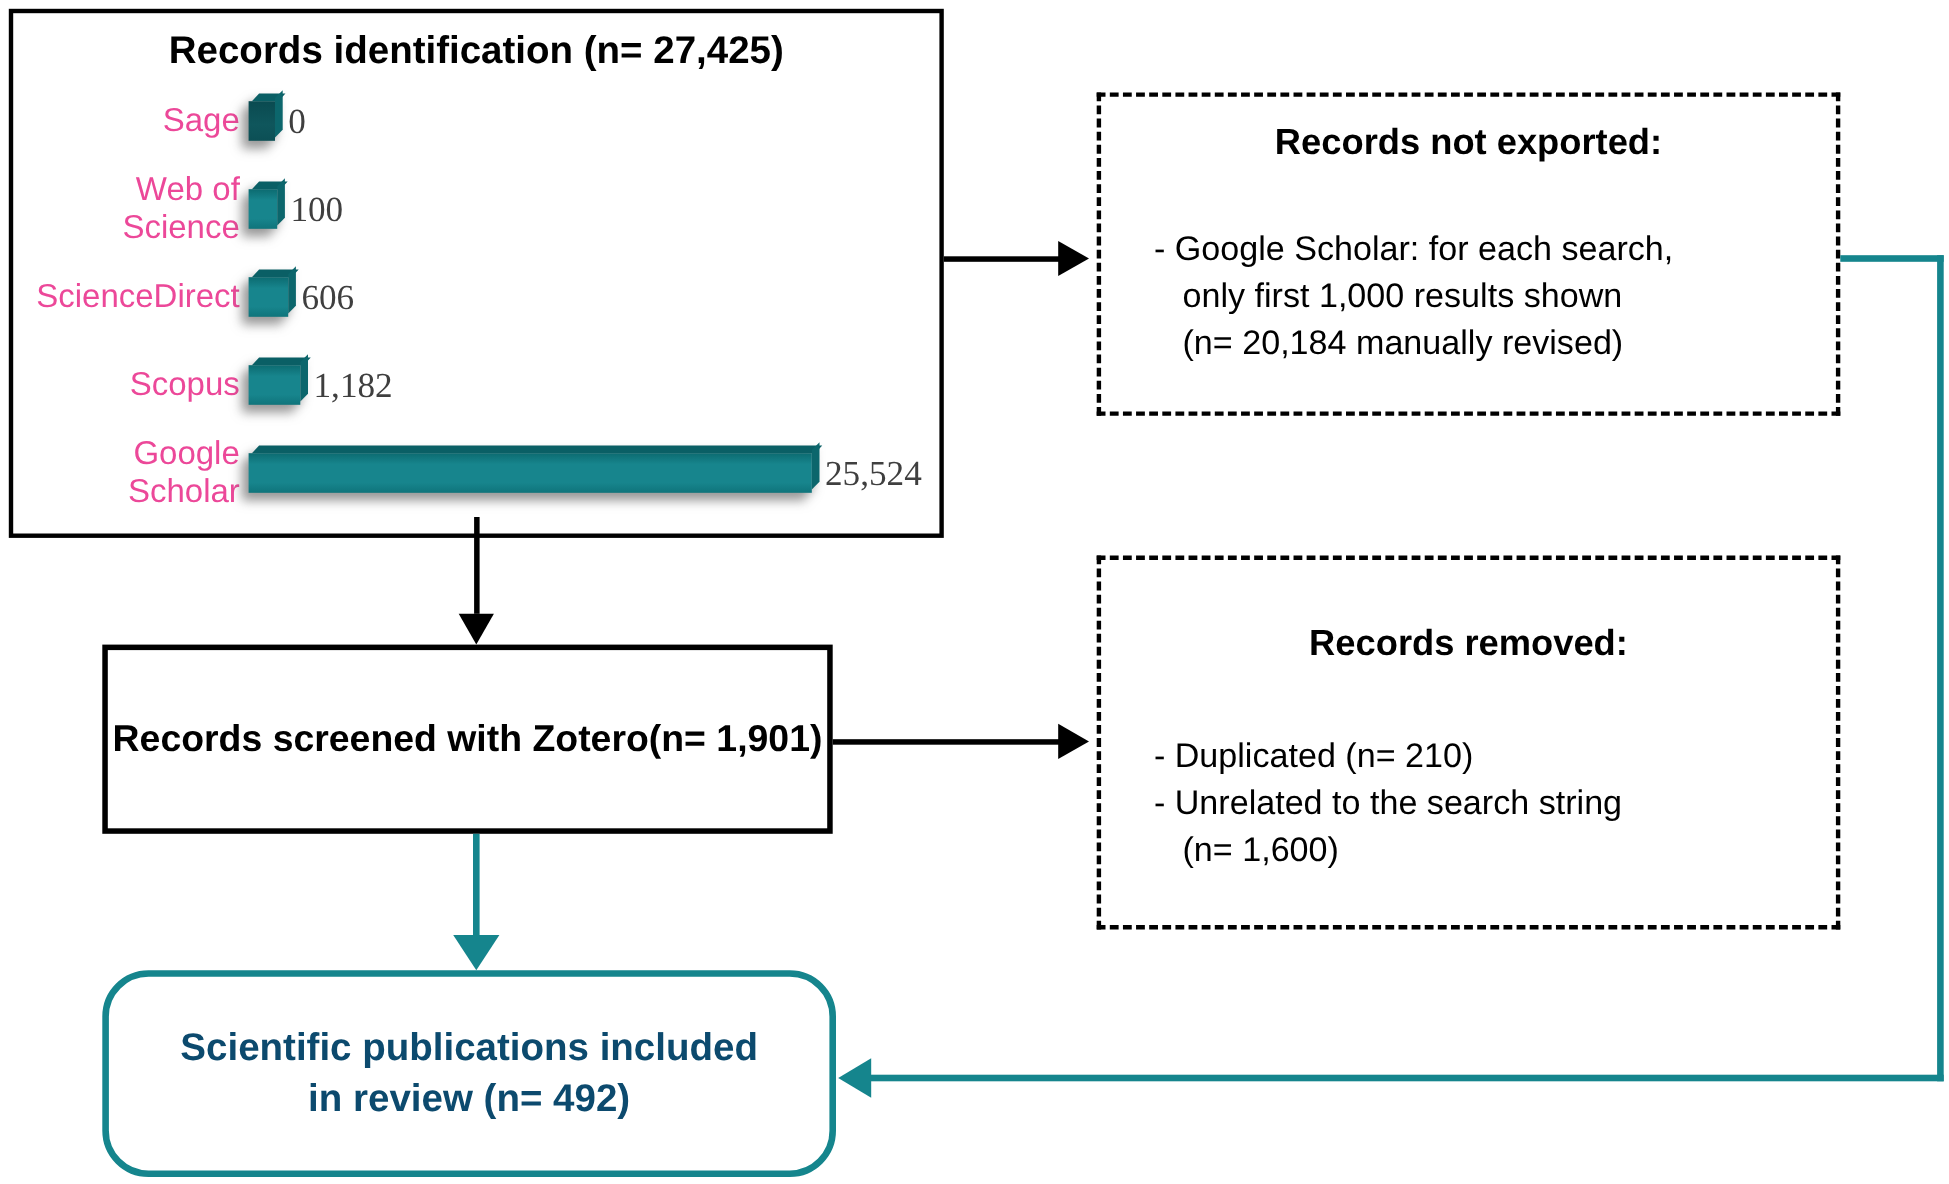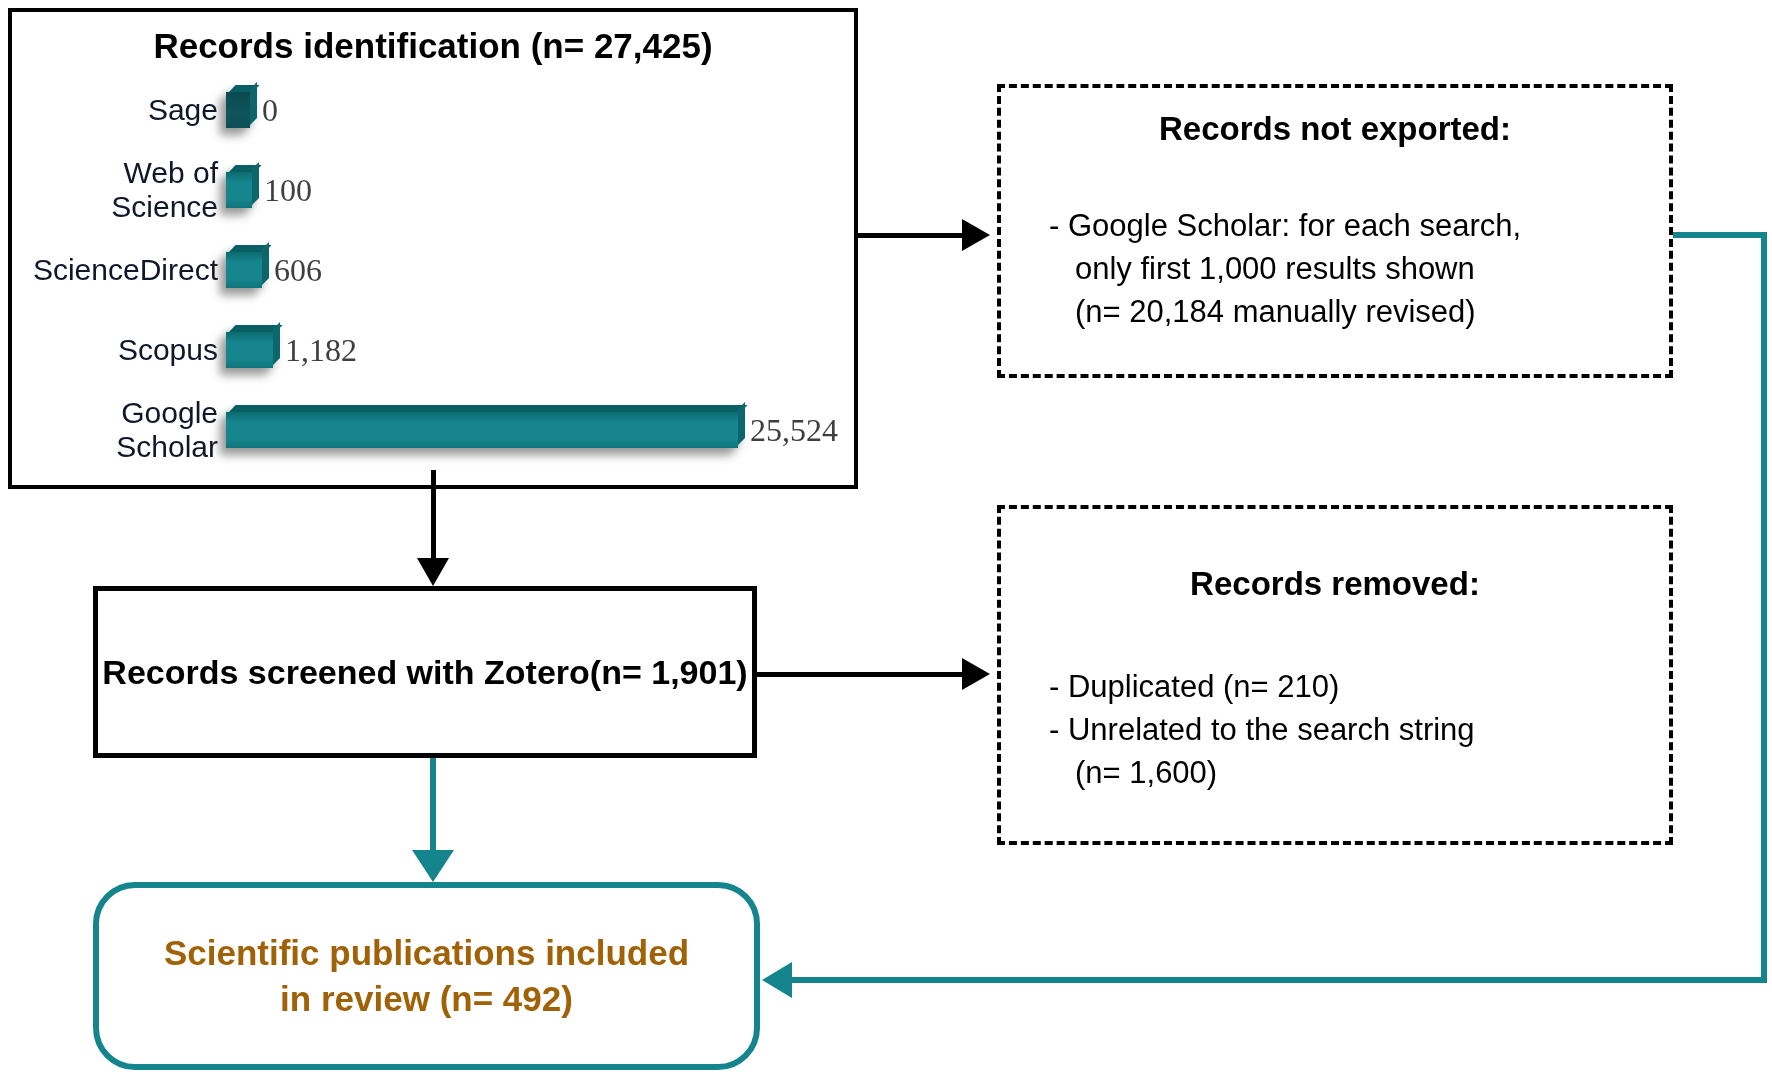--- a/index.html
+++ b/index.html
@@ -16,25 +16,25 @@
               display:flex; flex-direction:row; align-items:center; justify-content:center; }
   #inc-box  { left:93px;  top:882px; width:667px; height:188px; border:6px solid #15858d;
               border-radius:42px; display:flex; flex-direction:column; align-items:center; justify-content:center; }
   .box-title-center { position:absolute; left:0; width:100%; text-align:center;
               font-weight:bold; font-size:33px; }
   #id-title { position:absolute; top:14px; left:0; width:100%; text-align:center;
               font-weight:bold; font-size:35px; }
   .bullet-block { position:absolute; left:48px; font-size:31px; line-height:43px; }
   .bullet-block .cont { padding-left:26px; }
   .solid-line-1 { font-weight:bold; font-size:34px; line-height:46px; }
-  .inc-line { font-weight:bold; font-size:35px; line-height:46px; color:#a16207; }
+  .inc-line { font-weight:bold; font-size:35px; line-height:46px; color:#0c4a6e; }
   
   #bar-chart { position:absolute; left:0; top:58px; width:100%; }
   .bar-row { display:flex; align-items:center; height:80px; }
-  .bar-label { width:206px; text-align:right; font-size:30px; color:#0f172a; flex:none; }
+  .bar-label { width:206px; text-align:right; font-size:30px; color:#ec4899; flex:none; }
   .bar-wrap { margin-left:8px; flex:none; }
   .bar { position:relative; height:36px;
          background:linear-gradient(180deg,#0c6b71 0%,#17858d 28%,#17858d 74%,#0f747b 100%);
          filter:drop-shadow(-6px 7px 5px rgba(95,95,95,0.65)); }
   .bar-top  { position:absolute; left:3px; top:-7px; width:100%; height:7px;
               background:#0a5f65; transform:skewX(-43deg); transform-origin:left bottom; }
   .bar-side { position:absolute; right:-7px; top:-3px; width:7px; height:100%;
               background:#0c666c; transform:skewY(-45deg); transform-origin:left center; }
   .bar.zero { background:linear-gradient(180deg,#0a4a50 0%,#0f565c 60%,#0c4f55 100%); }
   .bar-value { margin-left:12px; font-family:"Liberation Serif", serif;

